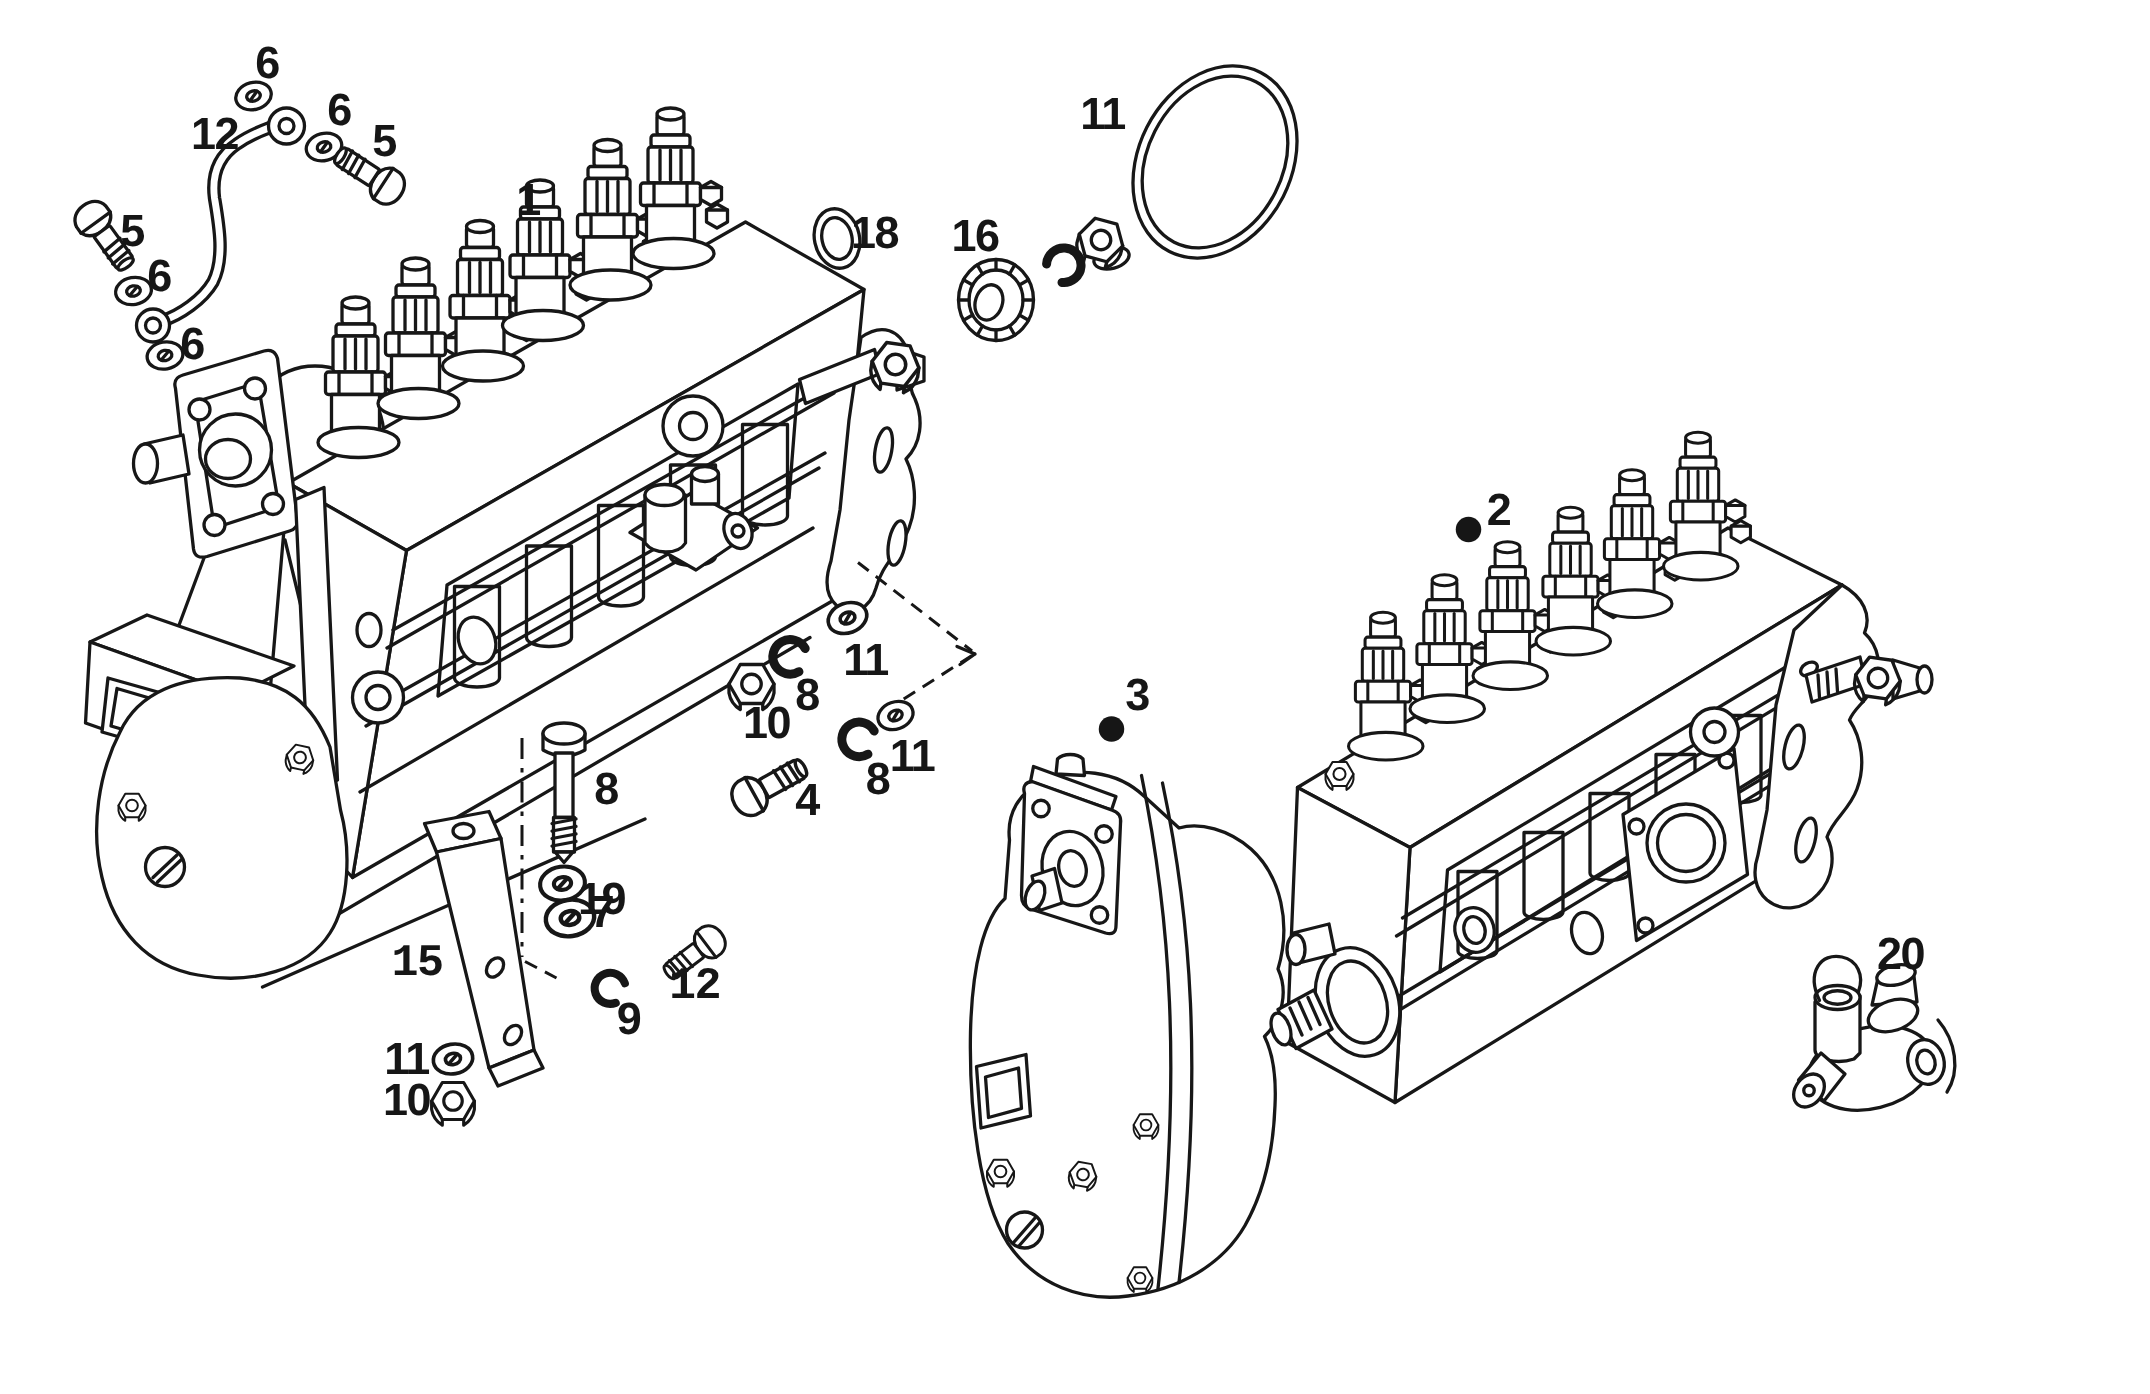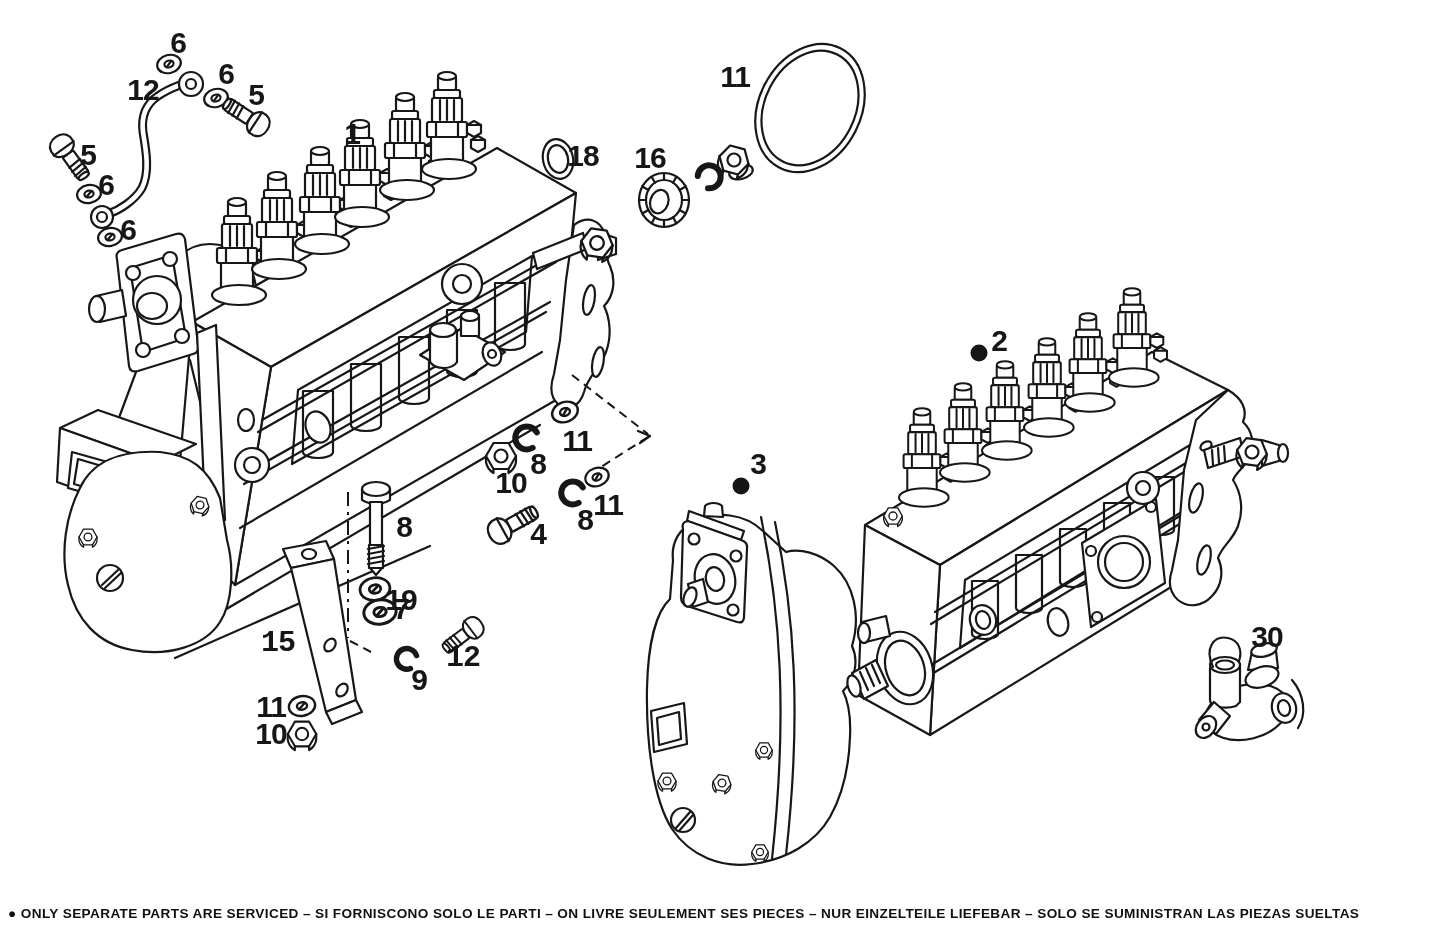--- a/index.html
+++ b/index.html
@@ -358,21 +358,17 @@
       <span class="callout" style="left: 585px; top: 520px;">8</span>
       <span class="callout" style="left: 538px; top: 534px;">4</span>
       <span class="callout" style="left: 404px; top: 527px;">8</span>
       <span class="callout" style="left: 401px; top: 600px;">19</span>
       <span class="callout" style="left: 401px; top: 609px;">7</span>
       <span class="callout" style="left: 278px; top: 643px; font-family: Liberation Mono, monospace;">15</span>
       <span class="callout" style="left: 463px; top: 658px; font-family: Liberation Mono, monospace;">12</span>
       <span class="callout" style="left: 419px; top: 680px;">9</span>
       <span class="callout" style="left: 271px; top: 707px;">11</span>
       <span class="callout" style="left: 271px; top: 734px;">10</span>
-      <span class="callout" style="left: 1267px; top: 637px;">30</span>
+      <span class="callout" style="left: 1267px; top: 637px;">20</span>
     </div>
 
-<div class="footer">
-  <span>●</span>
-  <span>ONLY SEPARATE PARTS ARE SERVICED – SI FORNISCONO SOLO LE PARTI – ON LIVRE SEULEMENT SES PIECES – NUR EINZELTEILE LIEFEBAR – SOLO SE SUMINISTRAN LAS PIEZAS SUELTAS</span>
+
 </div>
 
-</div>
-
 </body></html>

